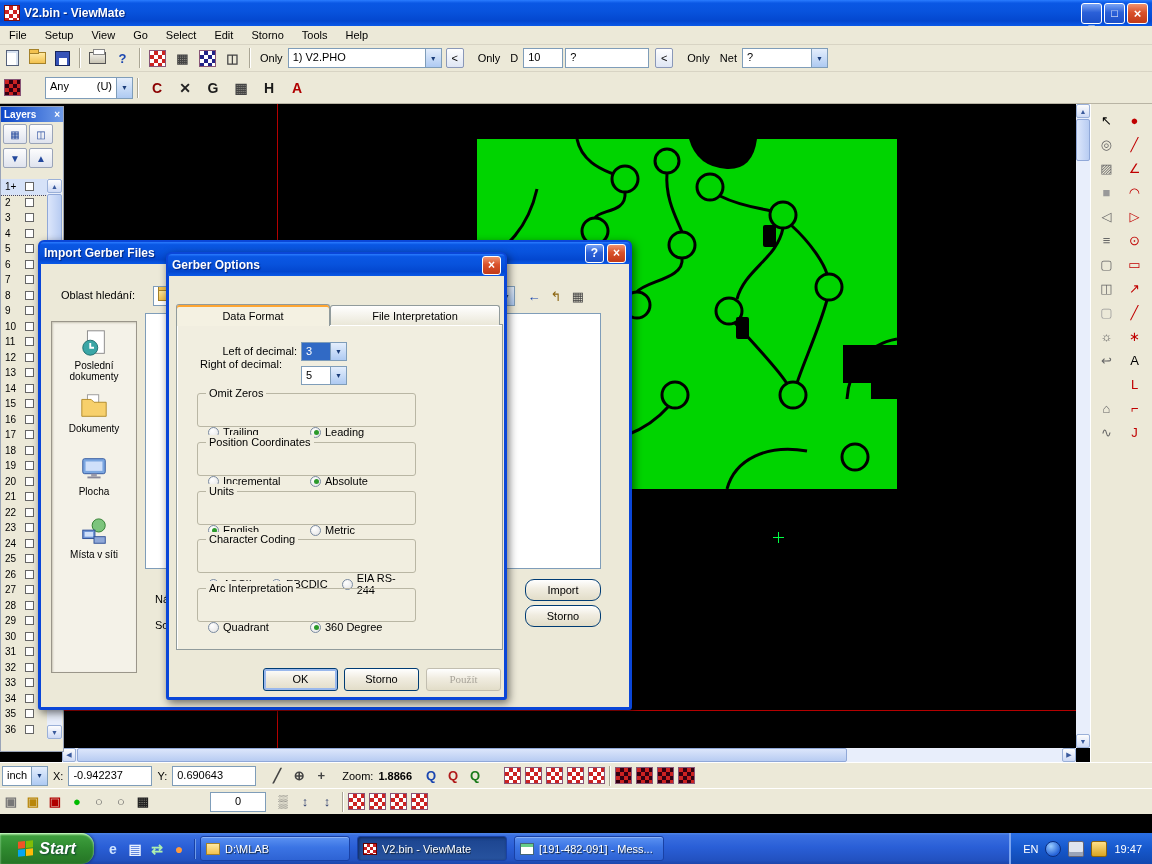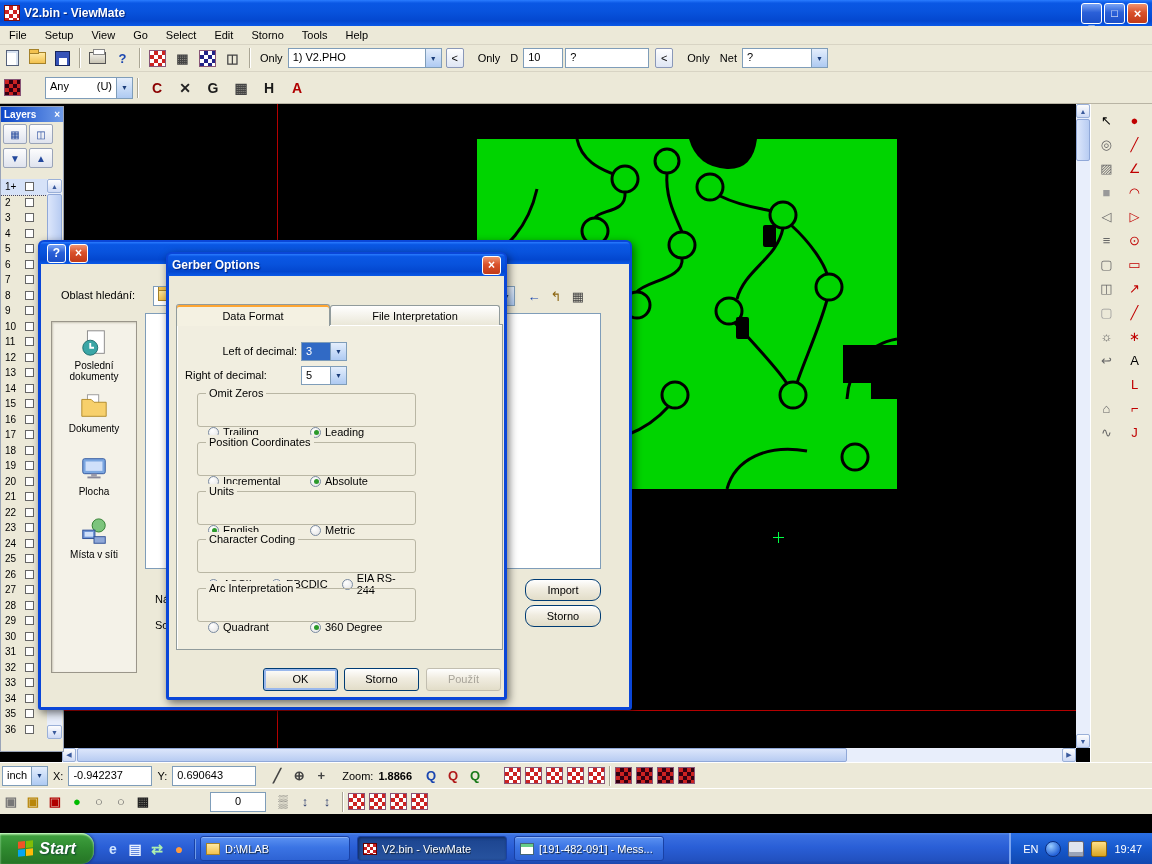--- a/index.html
+++ b/index.html
@@ -165,37 +165,37 @@
   
   #gerber-dialog { left:166px; top:252px; width:341px; height:448px; z-index:20; }
   #tabs-row1 { position:absolute; left:10px; top:31px; height:19px; display:flex; }
   #tabs-row2 { position:absolute; left:7px; top:50px; height:20px; display:flex; z-index:2; }
   .tab { border:1px solid #919b9c; border-bottom:none; border-radius:3px 3px 0 0; font-size:11px;
     display:flex; align-items:center; justify-content:center; background:linear-gradient(#fff,#eae7d8); }
   .tab.active { background:#f4f1e2; height:22px; margin-top:-1px; box-shadow:inset 0 2px 0 #ffa632; }
   #tab-panel { position:absolute; left:7px; top:69px; width:327px; height:326px; background:#f1eee0;
     border:1px solid #919b9c; box-shadow:inset 1px 1px 0 #fff; }
   #left-dec-label { position:absolute; left:8px; top:20px; width:112px; text-align:right; }
-  #right-dec-label { position:absolute; left:8px; top:44px; width:112px; text-align:left; }
+  #right-dec-label { position:absolute; left:8px; top:33px; width:112px; text-align:center; }
   #left-dec-combo { position:absolute; left:124px; top:17px; width:46px; height:19px; }
   #right-dec-combo { position:absolute; left:124px; top:41px; width:46px; height:19px; }
   .combo-val.hl { background:#316ac5; color:#fff; }
   #groups-wrap { position:absolute; left:20px; top:0; width:221px; height:326px; }
   .grp { position:absolute; left:0; width:219px; height:34px; border:1px solid #b9b6a4; border-radius:3px; }
   .grp-label { position:absolute; top:-8px; left:8px; background:#f1eee0; padding:0 3px; font-size:11px; line-height:14px; }
   .opts { position:absolute; left:10px; right:2px; top:9px; display:flex; align-items:center;margin-top:23px; }
   .radio-opt { display:flex; align-items:center; margin-right:14px; }
   .radio { width:11px; height:11px; border:1px solid #7a8aa0; border-radius:50%;
     background:radial-gradient(circle at 35% 30%,#fff,#e2e2e2); margin-right:4px; position:relative; flex:none; }
   .radio.on::after { content:""; position:absolute; left:2.5px; top:2.5px; width:5px; height:5px; border-radius:50%; background:#2c9a2c; }
   .gerber-btn { position:absolute; top:413px; width:75px; height:23px; text-align:center; line-height:21px;
     border:1px solid #003c74; border-radius:3px; background:linear-gradient(#fff,#f0ece0 45%,#e2ddc8); }
   #gerber-ok { left:94px; box-shadow:inset 0 0 0 2px #9ab8ec; }
   #gerber-cancel { left:175px; }
-  #gerber-apply { left:257px; color:#a8a49a; border-color:#c2beb0; }
+  #gerber-apply { left:257px; color:#a8a49a; border-color:#c2beb0;font-family:Liberation Serif, serif; }
 </style>
 </head>
 <body>
 
 <div id="screen">
 
   <div id="titlebar">
     <div class="app-icon"></div>
     <div class="title-text">V2.bin - ViewMate</div>
     <div class="win-btn">
@@ -650,20 +650,21 @@
       <span id="tray-lang">EN</span>
       <span class="tray-icon blue"></span>
       <span class="tray-icon kbd"></span>
       <span class="tray-icon gold"></span>
       <span id="tray-time">19:47</span>
     </div>
   </div>
 
   <div id="import-dialog" class="xp-dialog">
     <div class="dlg-title">
+      <span class="dlg-title-text">Import Gerber Files</span>
       <span class="dlg-btn">?</span>
       <span class="dlg-btn close">×</span>
     </div>
     <span id="look-in-label">Oblast hledání:</span>
     <span id="look-in-combo" class="xp-combo">
       <span class="combo-val"><span class="icon-folder" style="display:inline-block"></span></span>
       <span class="combo-btn">▼</span>
     </span>
     <span id="import-topicons">
       <span class="mini-ico" style="color:#1a46b0">←</span>

